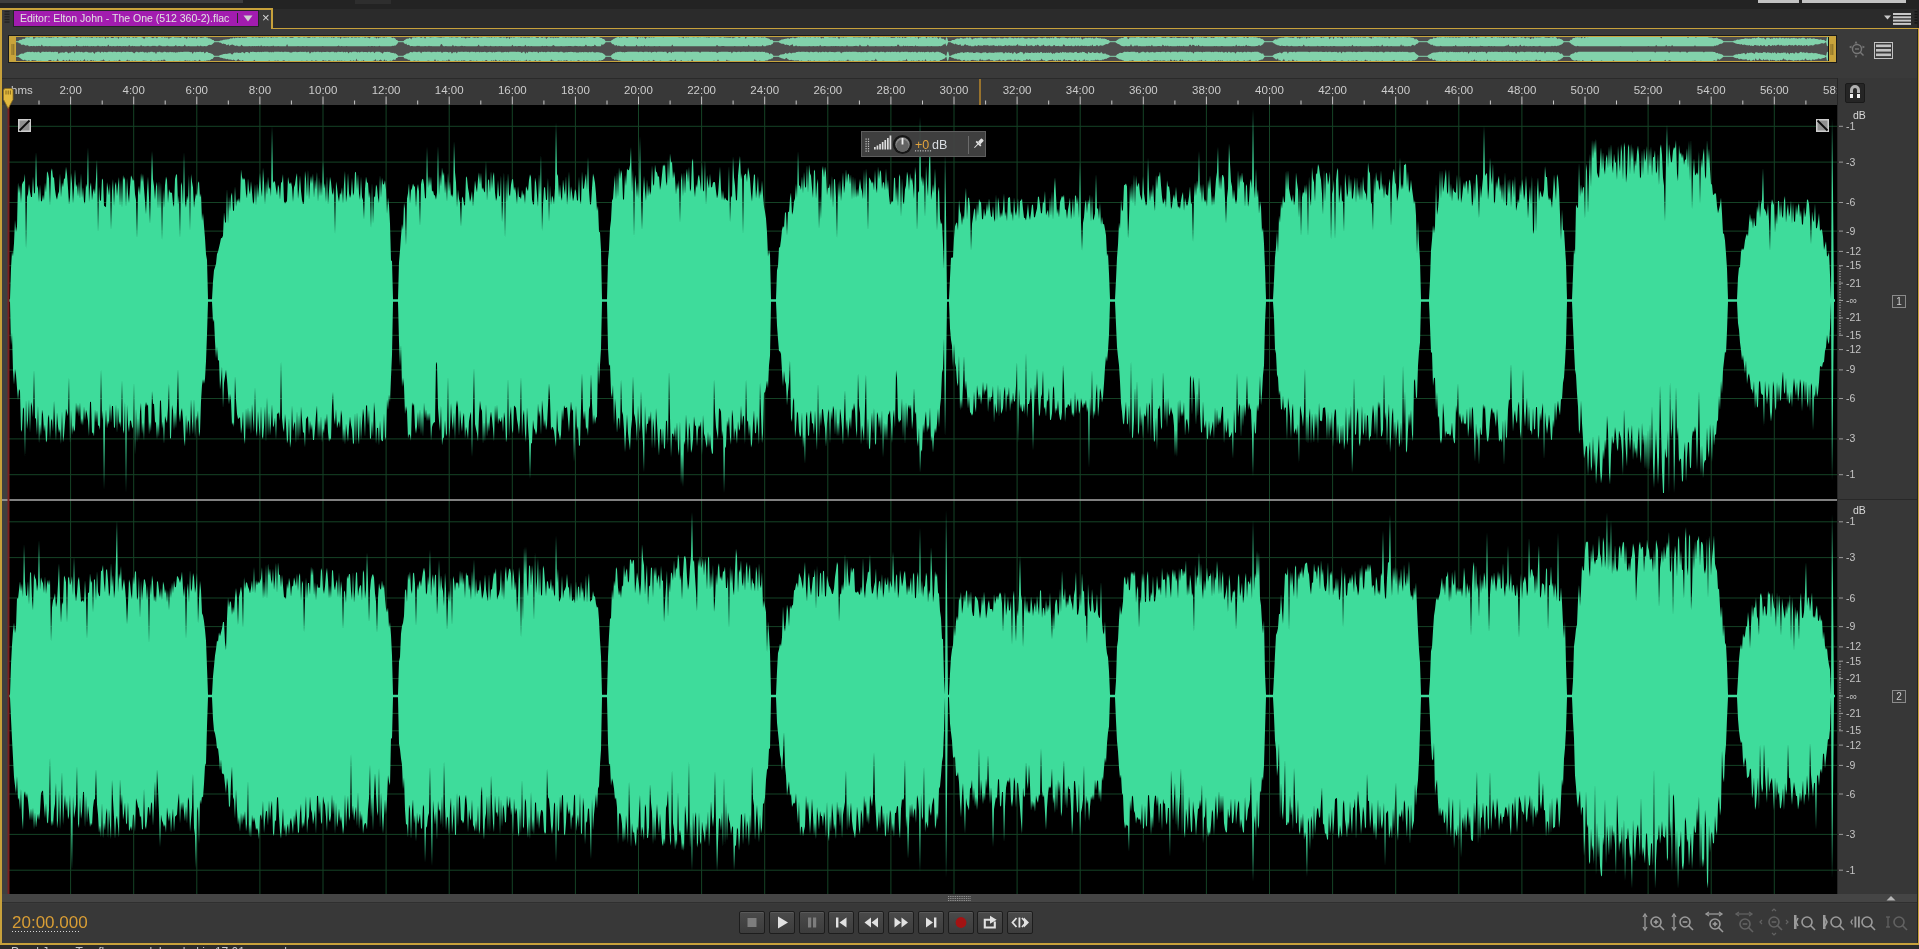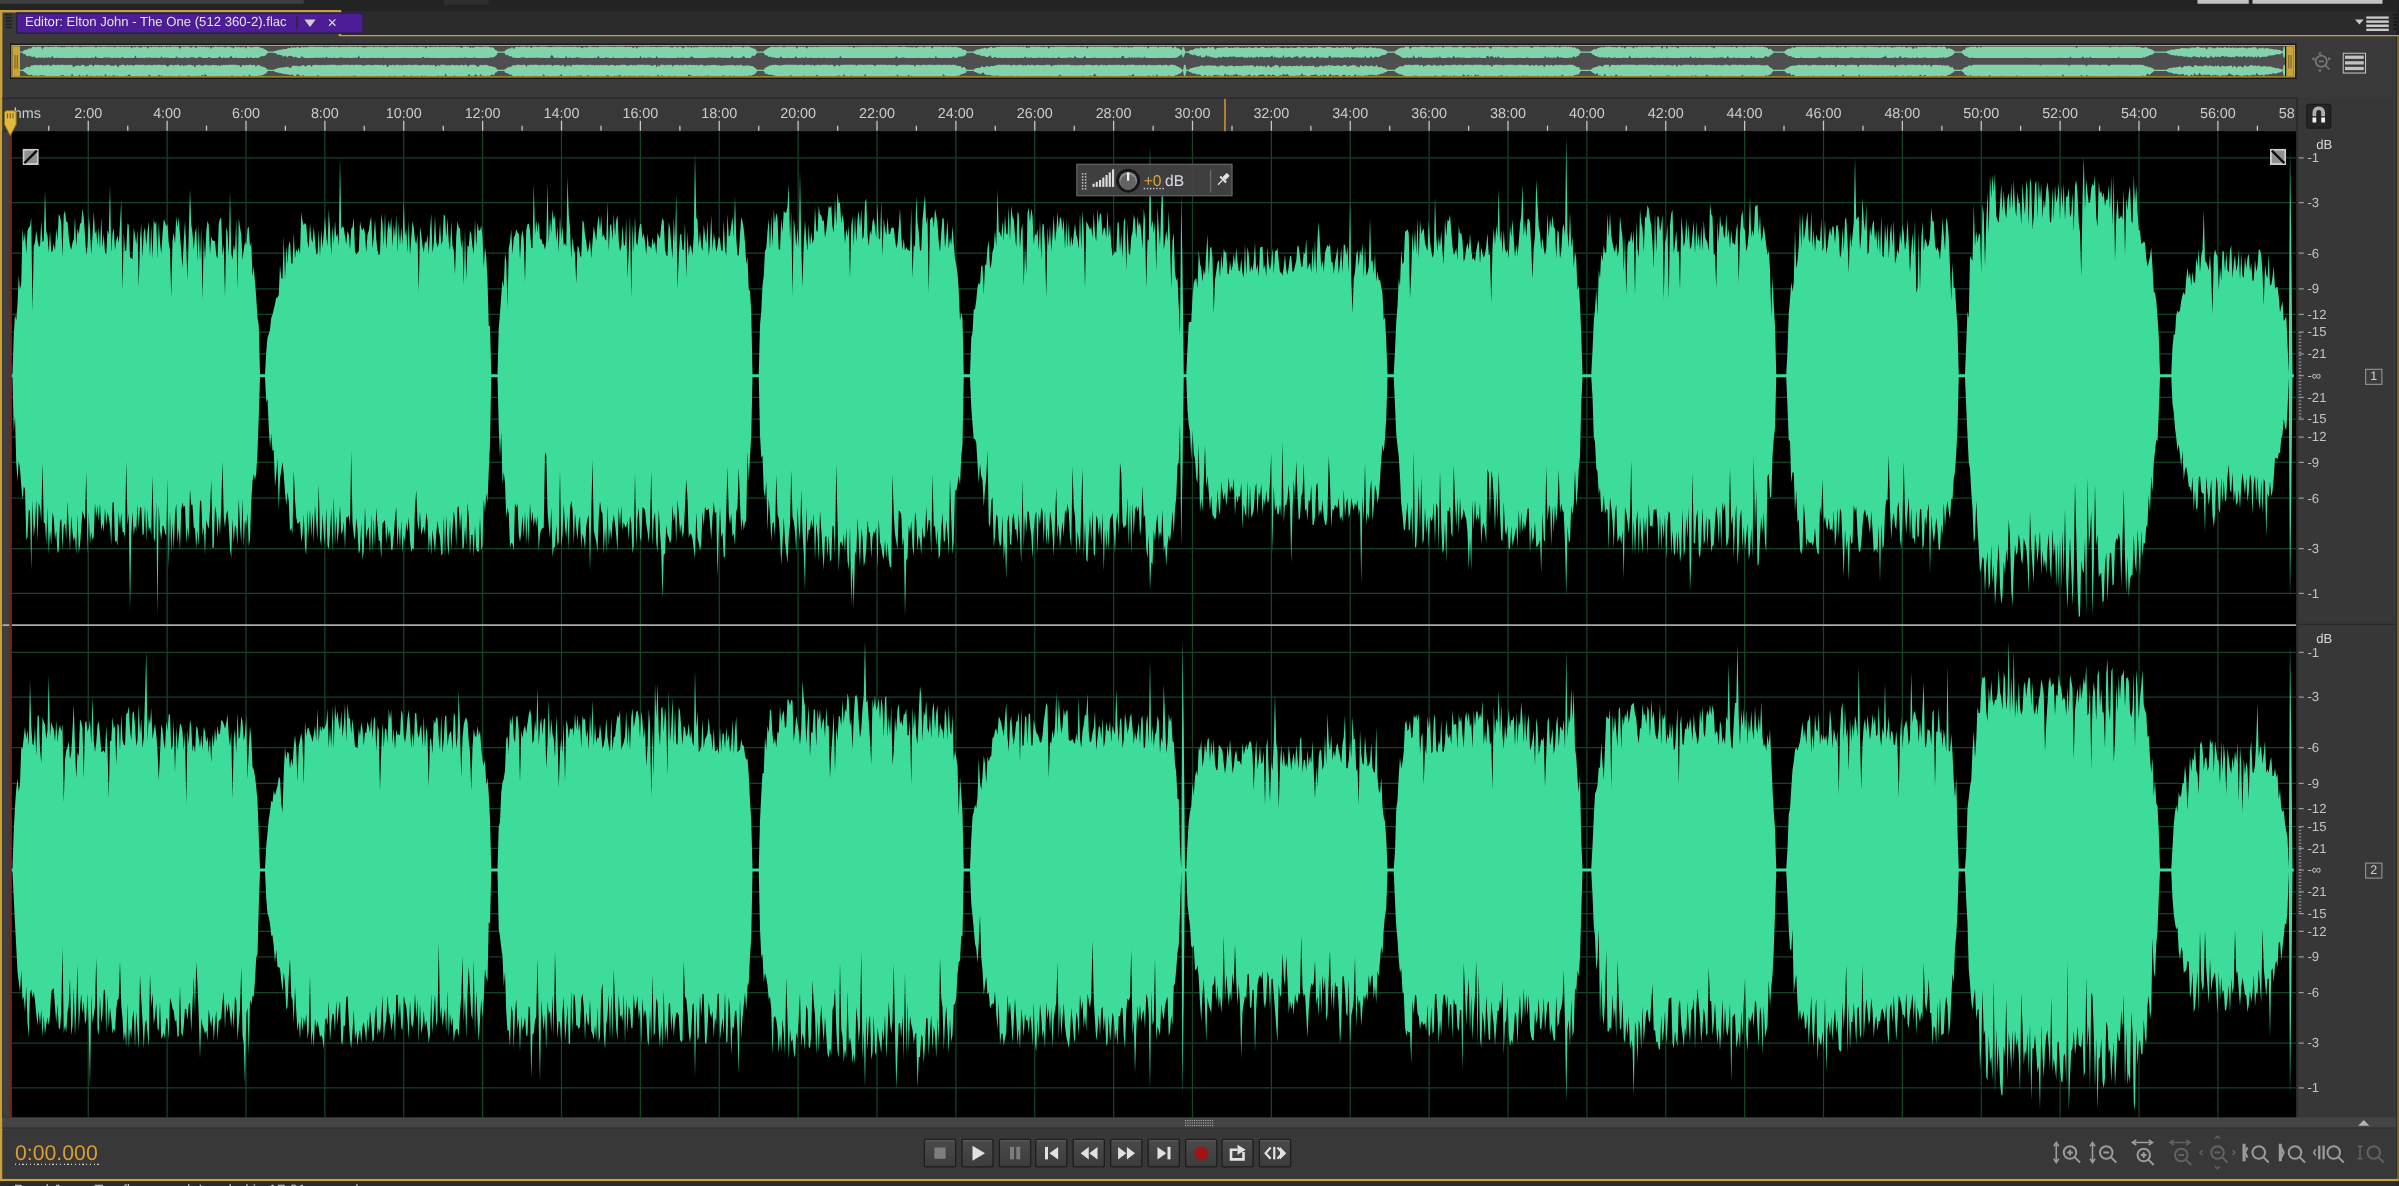--- a/index.html
+++ b/index.html
@@ -50,21 +50,21 @@
 <svg class="abs" style="left:4px;top:11px" width="7" height="12" viewBox="0 0 7 12">
 <g fill="#222222">
         <rect x="0.5" y="0" width="5" height="1.3"></rect>
         <rect x="0.5" y="2.6" width="5" height="1.3"></rect>
 <rect x="0.5" y="5.2" width="5" height="1.3"></rect>
         <rect x="0.5" y="7.8" width="5" height="1.3"></rect>
 <rect x="0.5" y="10.4" width="5" height="1.3"></rect>
       </g>
     </svg>
 
-<div class="abs" style="left:13px;top:10px;width:278px;height:16.5px;background:#4c1d95;border:1px solid #242424;color:#e2e2e2;font-size:10.5px;line-height:15px;padding-left:6px;white-space:nowrap;overflow:hidden">Editor: Elton John - The One (512 360-2).flac</div>
+<div class="abs" style="left:13px;top:10px;width:246px;height:16.5px;background:#a21caf;border:1px solid #242424;color:#e2e2e2;font-size:10.5px;line-height:15px;padding-left:6px;white-space:nowrap;overflow:hidden">Editor: Elton John - The One (512 360-2).flac</div>
 <div class="abs" style="left:237px;top:13px;width:1px;height:10px;background:#262626"></div>
 <svg class="abs" style="left:243px;top:15px" width="10" height="7" viewBox="0 0 10 7">
       <polygon points="0.5,0.5 9.5,0.5 5,6.5" fill="#cfcfcf"></polygon>
     </svg>
 <div class="abs" style="left:262px;top:10px;color:#d8d8d8;font-size:13px">×</div>
 
 <div class="abs" style="left:8px;top:35px;width:1829px;height:28px;background:#111;border:1px solid #1a1a1a"></div>
 <div class="abs" style="left:9px;top:36px;width:1827px;height:26px;border:1px solid #c7a43e"></div>
 <div class="abs" style="left:10px;top:37px;width:6px;height:24px;background:#c9a43b"></div>
 <div class="abs" style="left:1829px;top:37px;width:6px;height:24px;background:#c9a43b"></div>
@@ -508,21 +508,21 @@
       <rect x="16.2" y="4" width="0.9" height="0.9" fill="#a9a9a9"></rect>
       <rect x="18.0" y="4" width="0.9" height="0.9" fill="#a9a9a9"></rect>
       <rect x="19.8" y="4" width="0.9" height="0.9" fill="#a9a9a9"></rect>
       <rect x="21.6" y="4" width="0.9" height="0.9" fill="#a9a9a9"></rect>
     </svg>
 <svg class="abs" style="left:1886px;top:896px" width="10" height="5" viewBox="0 0 10 5">
       <polygon points="5,0 9.5,4.5 0.5,4.5" fill="#b5b5b5"></polygon>
     </svg>
 
 <div class="abs" style="left:2px;top:904px;width:1915px;height:39px;background:#383838"></div>
-<div class="abs" style="left:12px;top:913px;color:#d99e35;font-size:17px">0:00.000</div>
+<div class="abs" style="left:12px;top:913px;color:#d99e35;font-size:17px">20:00.000</div>
 <div class="abs" style="left:12px;top:930.5px;width:67px;height:1px;background-image:repeating-linear-gradient(90deg,#d8d8d8 0,#d8d8d8 1px,transparent 1px,transparent 3px)"></div>
 <div class="tbtn" style="left:739.0px">
       <svg width="24" height="21" viewBox="0 0 24 21">
         <rect x="7.5" y="6" width="9" height="9" fill="#7d7d7d"></rect>
       </svg>
     </div>
     <div class="tbtn" style="left:768.8px">
       <svg width="24" height="21" viewBox="0 0 24 21">
         <polygon points="8,4.5 18,10.5 8,16.5" fill="#e2e2e2"></polygon>
       </svg>

